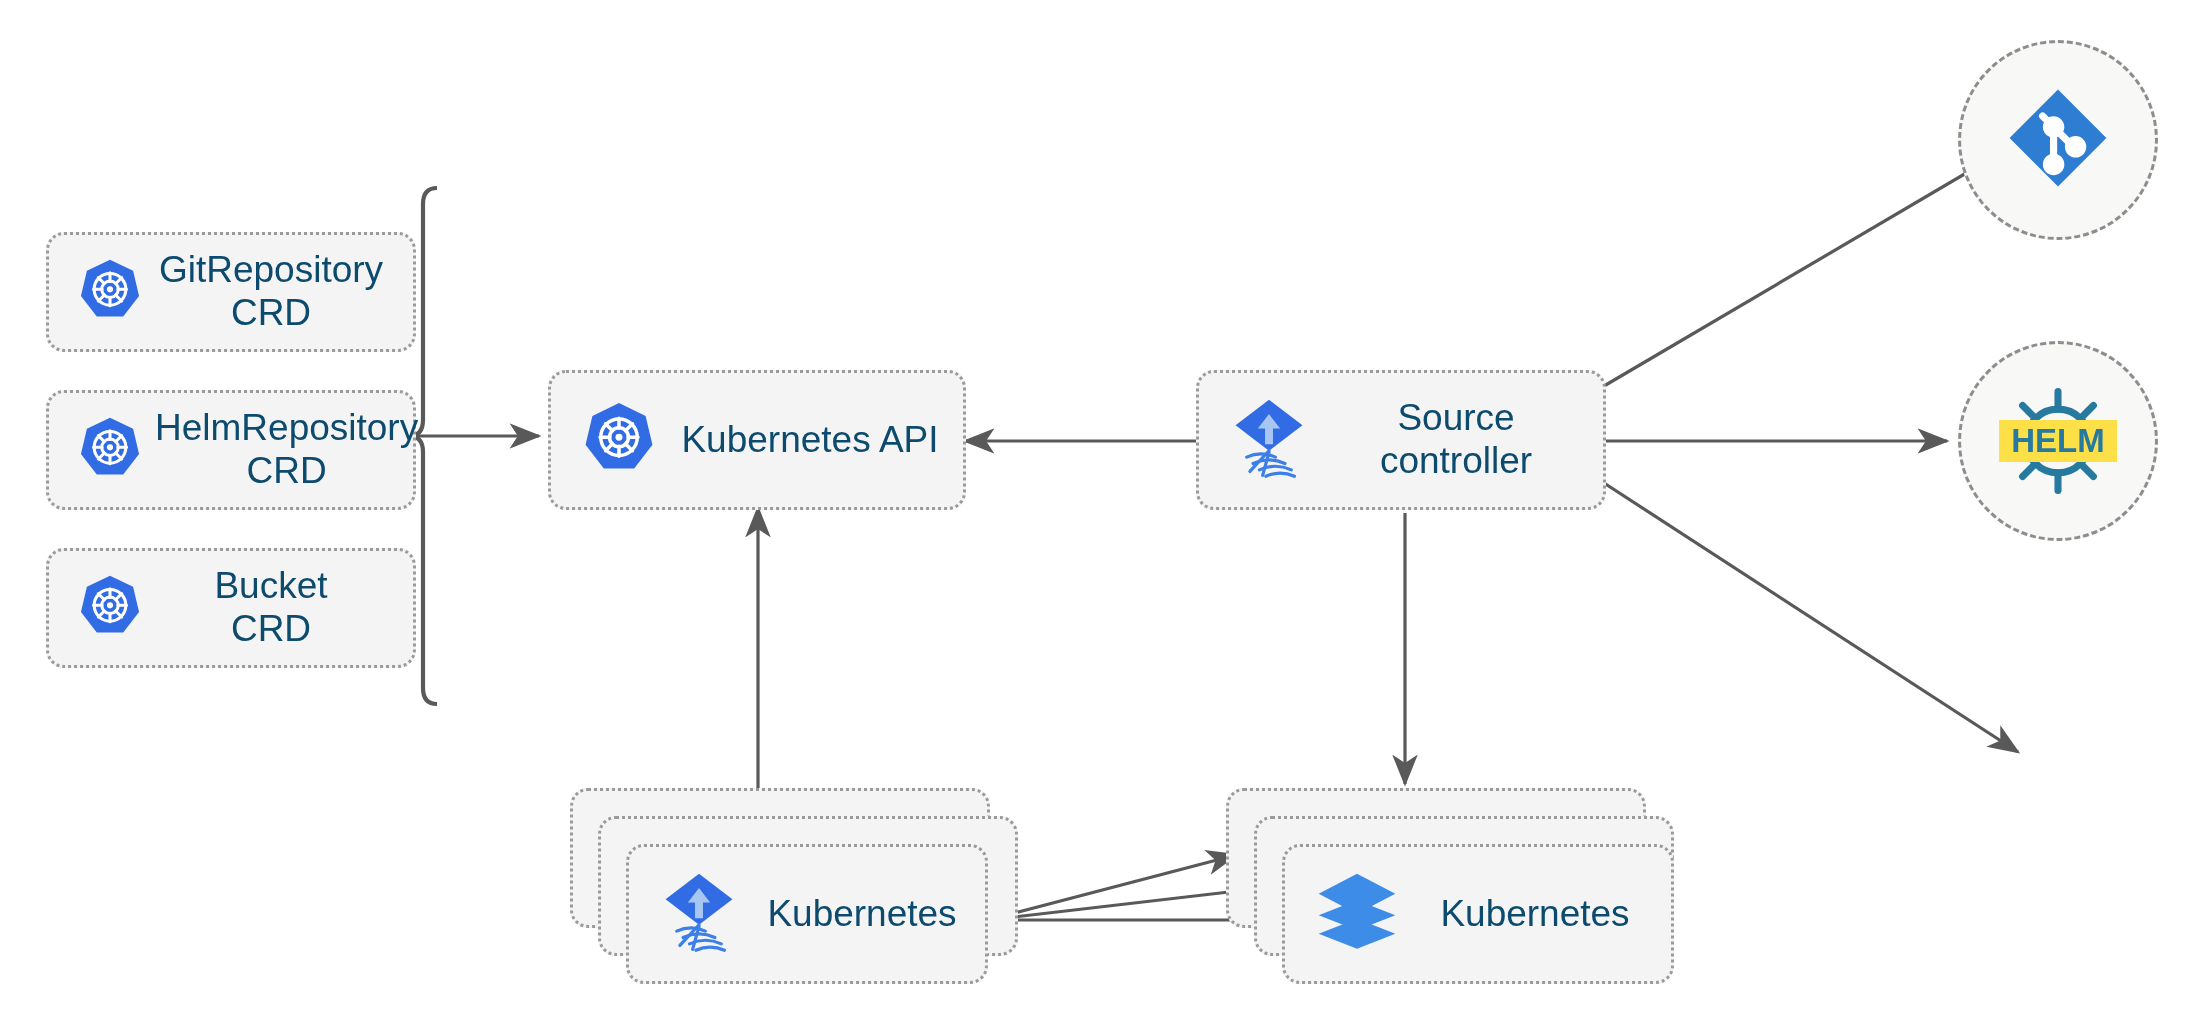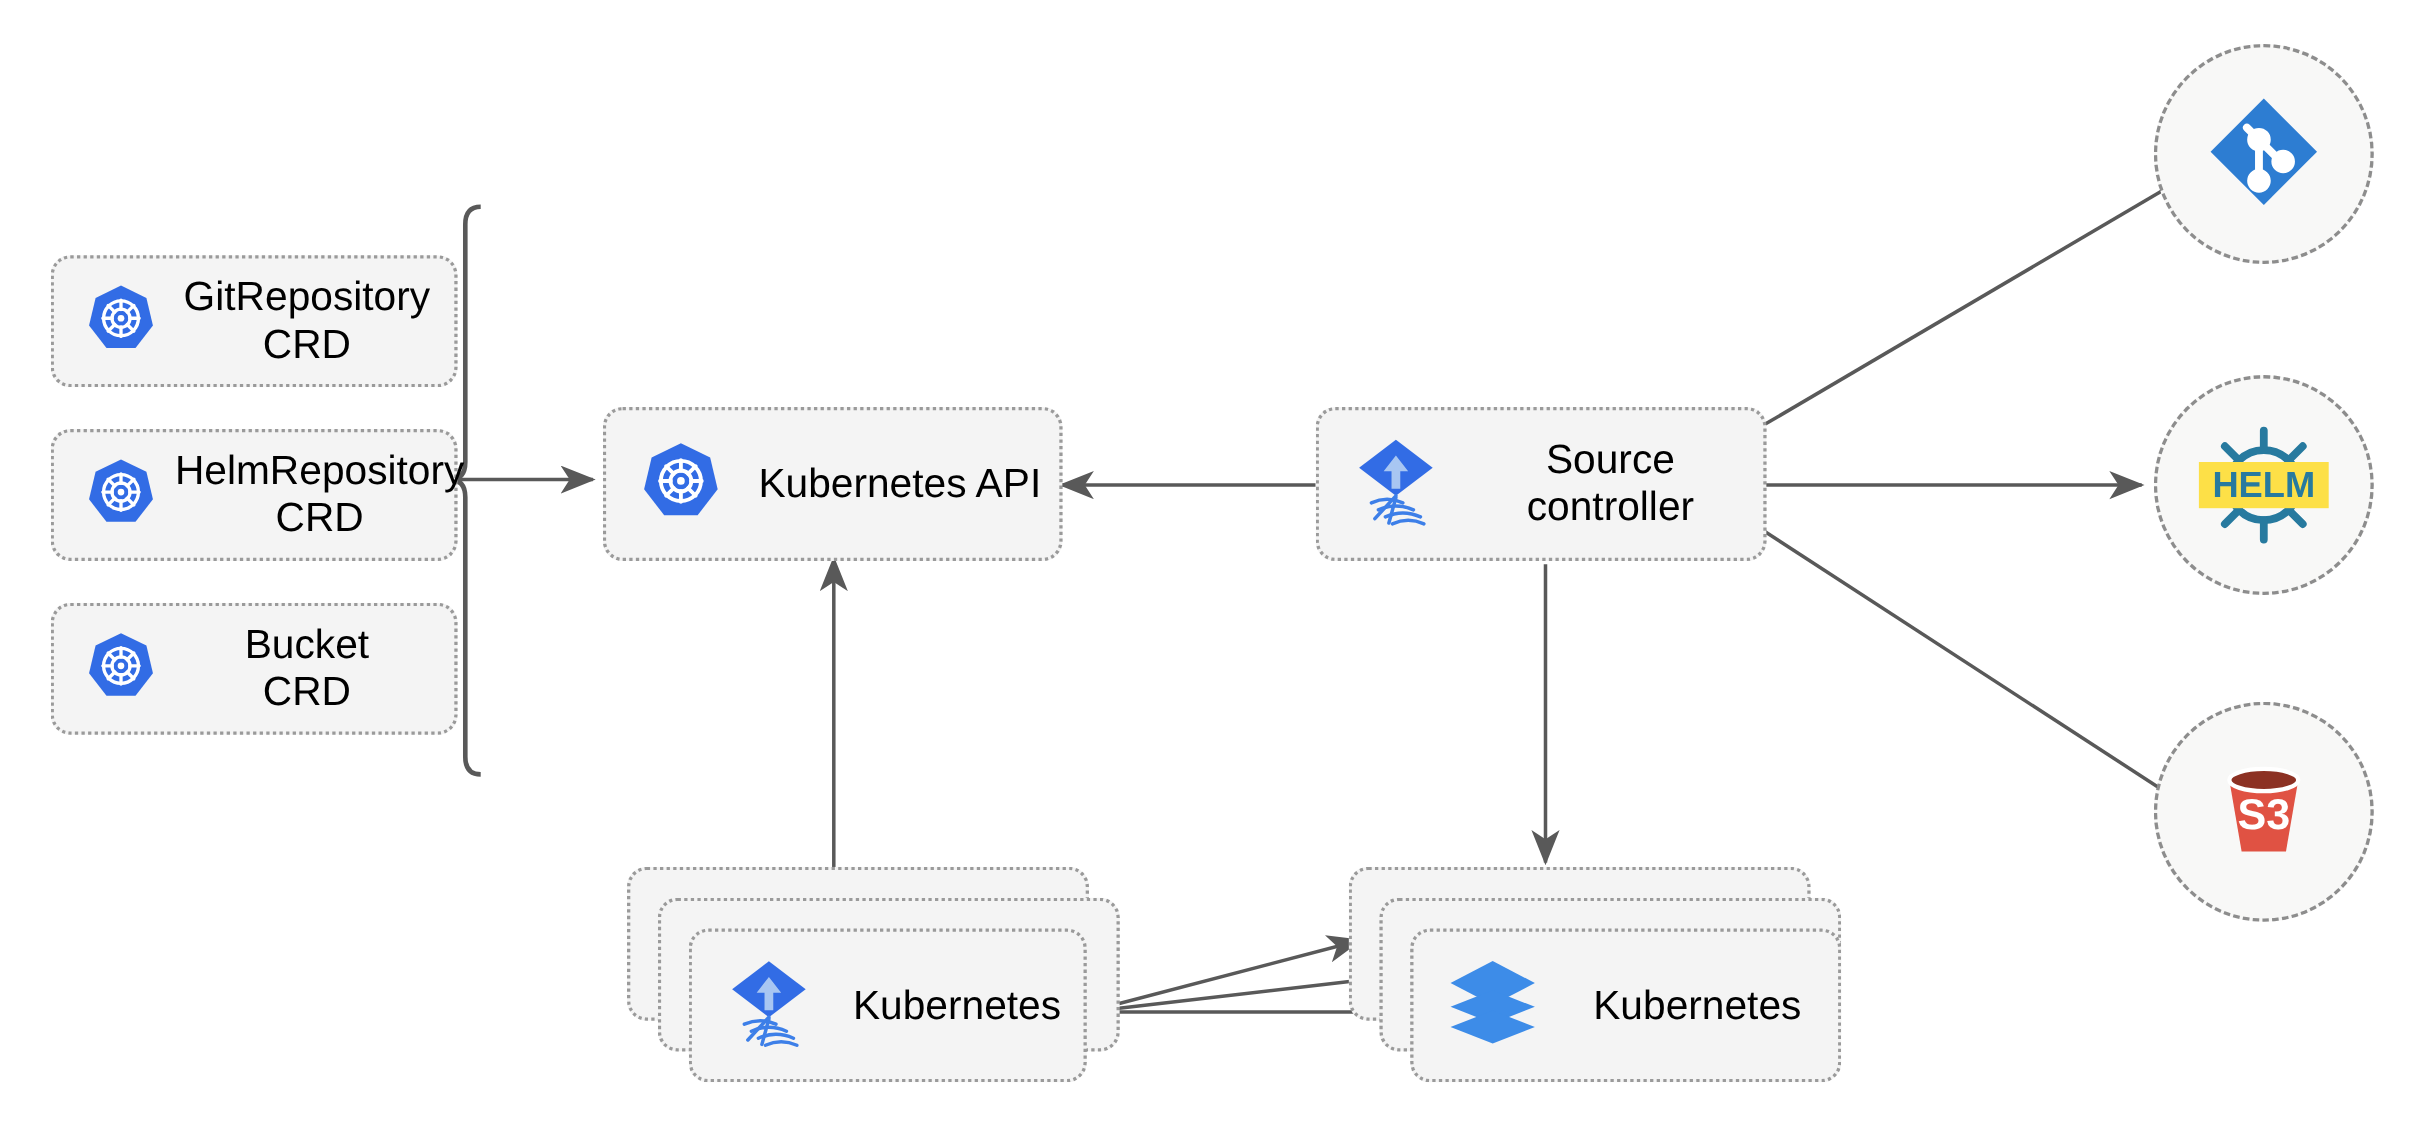--- a/index.html
+++ b/index.html
@@ -13,22 +13,22 @@
   
   .node{
     position:absolute;
     background:#f4f4f4;
     border:3px dotted #9a9a9a;
     border-radius:18px;
     box-sizing:border-box;
     display:flex;align-items:center;
   }
   .node .lbl{
-    font-size:37px;line-height:1.16;color:#000000;
-    text-align:center;white-space:pre-line;margin-left:16px;
+    font-size:37px;line-height:1.16;color:#0c4a6e;
+    text-align:center;white-space:pre-line;
   }
 
   
   .crd{width:370px;height:120px;padding:0 14px;}
   .crd .ico{flex:0 0 auto;margin-left:14px;}
   .crd .lbl{flex:1 1 auto;}
 
   
   .wide{height:140px;}
   .wide .ico{flex:0 0 auto;margin-left:30px;}
@@ -94,21 +94,21 @@
                    M32.3,31.3 L41.5,40.5 M58.5,57.5 L67.7,66.7
                    M67.7,31.3 L58.5,40.5 M41.5,57.5 L32.3,66.7"></path>
         </g>
         <circle cx="50" cy="49" r="4.6" fill="#ffffff"></circle>
       </svg>
     </span>
     <span class="lbl">GitRepository
 CRD</span>
   </div>
 
-  <div class="node crd" style="left:46px;top:390px;">
+  <div class="node crd" style="left:46px;top:390px;gap:12px;">
     <span class="ico">
       <svg width="66" height="66" viewBox="0 0 100 100">
         <polygon points="50,4 85,21 94,59 70,90 30,90 6,59 15,21" fill="#326ce5"></polygon>
         <g fill="none" stroke="#ffffff" stroke-width="4.6" stroke-linecap="round">
           <circle cx="50" cy="49" r="24"></circle>
           <circle cx="50" cy="49" r="12.5"></circle>
           <path d="M50,24 V37 M50,61 V74 M25,49 H38 M62,49 H75
                    M32.3,31.3 L41.5,40.5 M58.5,57.5 L67.7,66.7
                    M67.7,31.3 L58.5,40.5 M41.5,57.5 L32.3,66.7"></path>
         </g>
@@ -229,24 +229,14 @@
           <path d="M50,23 V8 M50,77 V92 M23,50 H8 M77,50 H92
                    M31,31 L20,20 M69,69 L80,80 M69,31 L80,20 M31,69 L20,80"></path>
         </g>
       </svg>
       <span style="position:absolute;left:0;top:50%;width:100%;transform:translateY(-50%);
                    text-align:center;font-size:33px;font-weight:bold;color:#277a9f;
                    letter-spacing:0px;background:#fde047;padding:2px 0;">HELM</span>
     </span>
   </div>
 
-  <div class="circ" style="left:1958px;top:638px;">
-    <span>
-      <svg width="112" height="112" viewBox="0 0 100 100">
-        <path d="M22,26 L78,26 L68,84 L32,84 Z" fill="#e05243"></path>
-        <ellipse cx="50" cy="26" rx="28" ry="9" fill="#8c3123"></ellipse>
-        <ellipse cx="50" cy="26" rx="28" ry="9" fill="none" stroke="#ffffff" stroke-width="3.5"></ellipse>
-        <text x="50" y="66" text-anchor="middle" font-family="Liberation Sans, sans-serif" font-size="35" font-weight="bold" fill="#ffffff">S3</text>
-      </svg>
-    </span>
-  </div>
 
 </div>
 
 </body></html>

